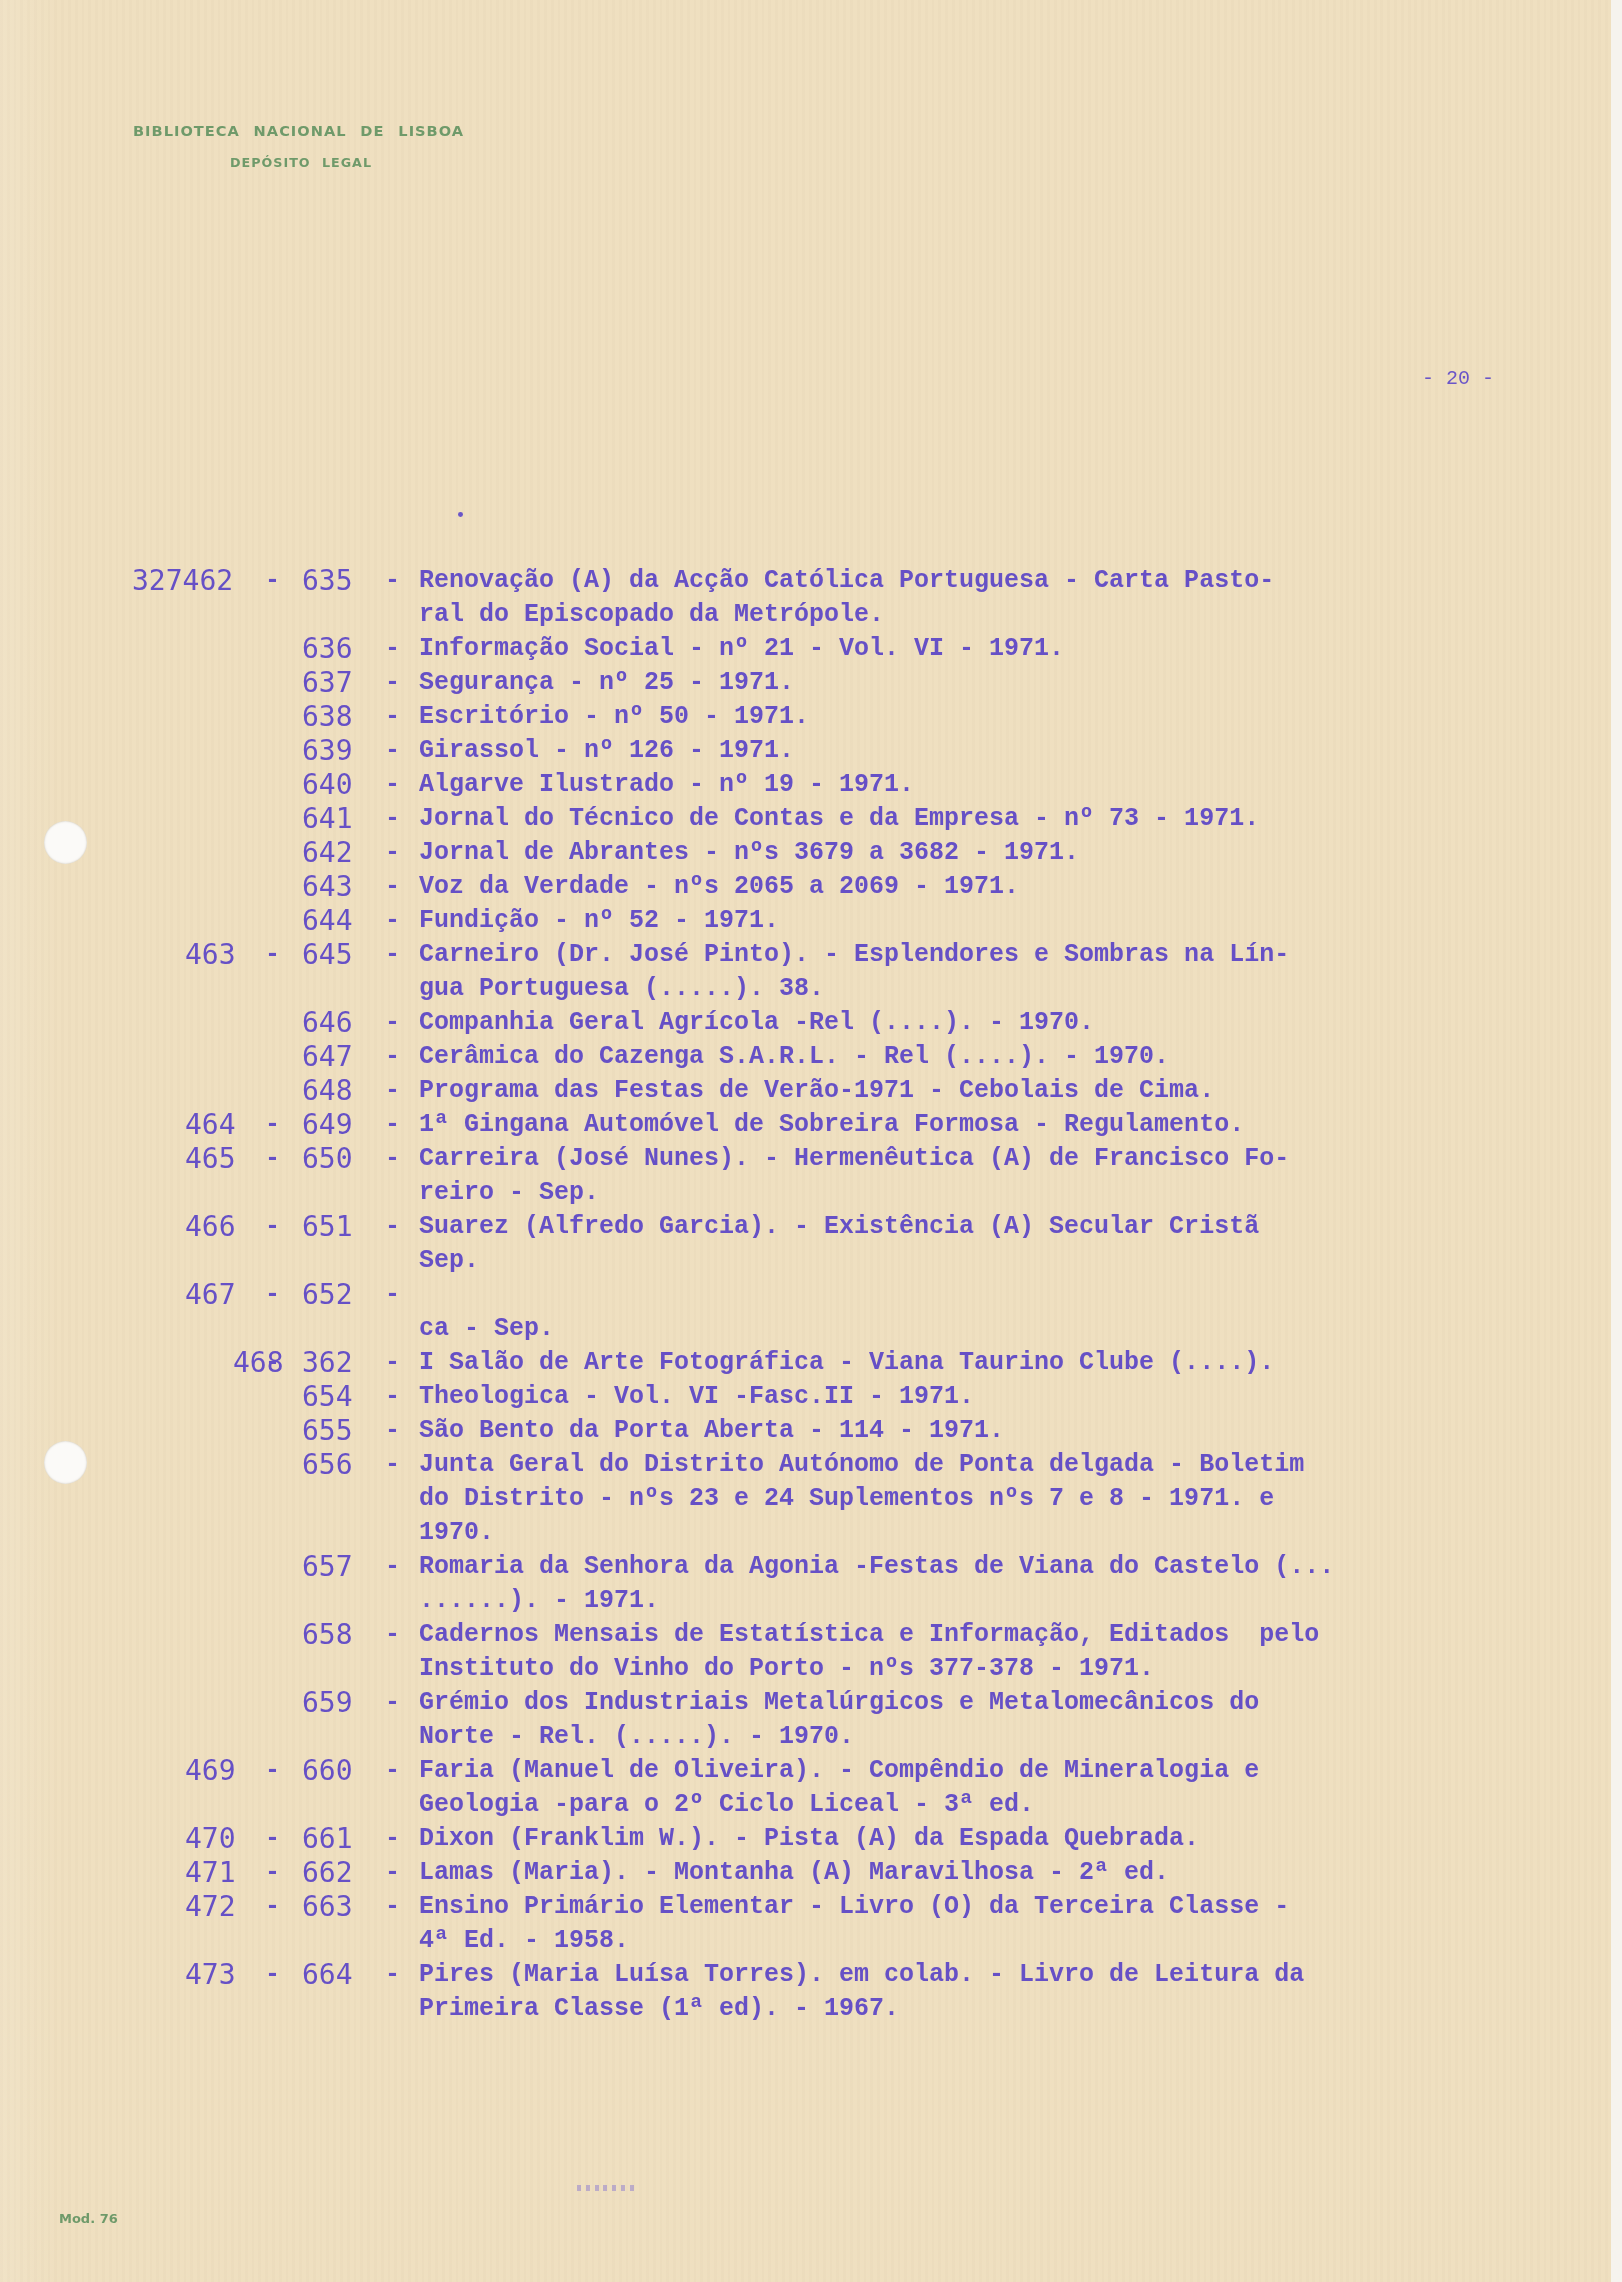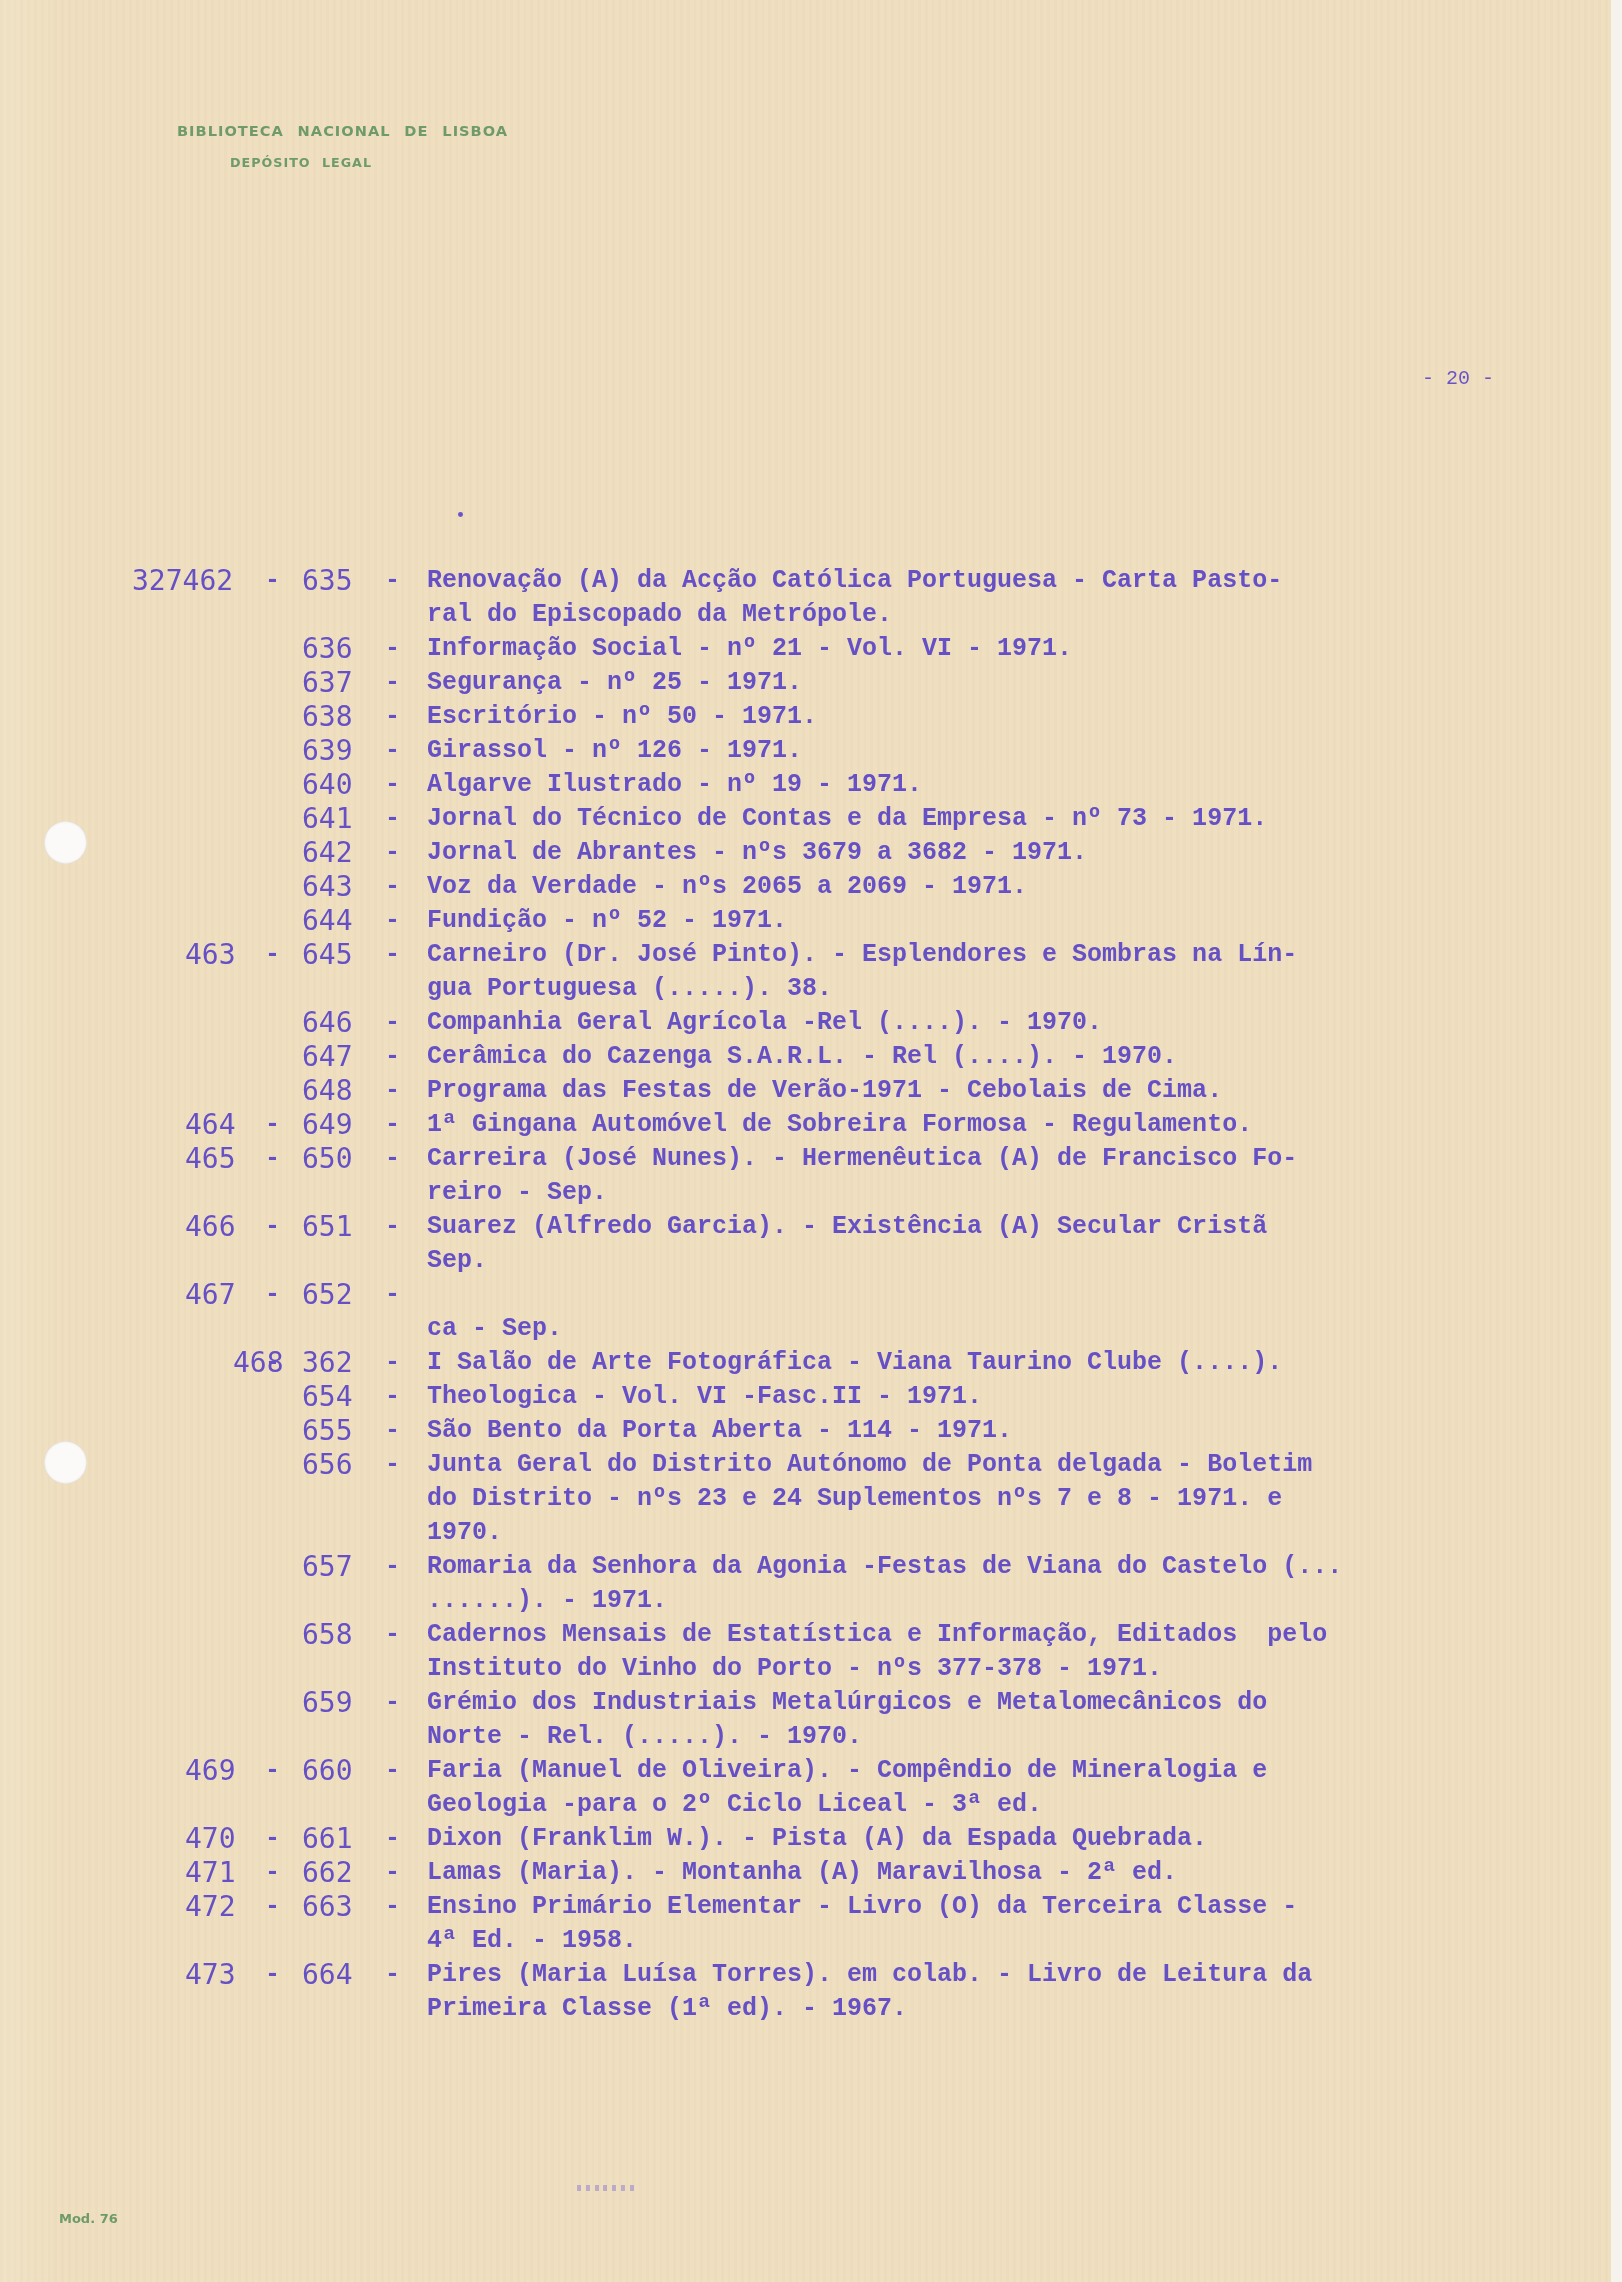--- a/index.html
+++ b/index.html
@@ -15,38 +15,38 @@
       repeating-linear-gradient(90deg, rgba(0,0,0,0.010) 0 2.9px, rgba(255,255,255,0.015) 2.9px 6.8px);
   }
   .punch {
     position:absolute; width:43px; height:43px; border-radius:50%;
     background:#fbfaf8; box-shadow: inset 0 0 2px rgba(150,140,120,0.5);
   }
   .hdr {
     position:absolute; color:#6f9a6a; font-family:"DejaVu Sans", sans-serif;
     font-weight:bold; letter-spacing:1px; white-space:nowrap;
   }
-  .hdr1 { left:133px; top:122px; font-size:14.6px; word-spacing:7.8px;margin-left:44px; }
+  .hdr1 { left:133px; top:122px; font-size:14.6px; word-spacing:7.8px; }
   .hdr2 { left:230px; top:155px; font-size:12.7px; word-spacing:5.9px; }
   .modline { position:absolute; left:59px; top:2211px; font-size:13px; color:#6f9a6a;
     font-family:"DejaVu Sans", sans-serif; font-weight:bold; }
   .pagenum {
     position:absolute; left:1422px; top:367px; color:#6a55c8;
     font-family:"Liberation Mono", monospace; font-size:20px; white-space:pre;
   }
   .listing {
     position:absolute; left:0; top:564px; width:1382px;
     color:#6650c6; font-family:"Liberation Mono", monospace; font-size:25px;
     font-weight:bold;
   }
   .row { position:relative; height:34px; white-space:pre; }
   .row span { position:absolute; top:0; line-height:33px; }
   .lnum { left:132px; width:137px; font-family:"DejaVu Sans Mono", monospace; font-weight:normal; font-size:28px; }
   .mnum { left:302px; font-family:"DejaVu Sans Mono", monospace; font-weight:normal; font-size:28px; }
-  .txt { left:419px;margin-left:8px; }
+  .txt { left:419px; }
   .dash1 { left:265px; }
   .dash2 { left:385px; }
   .dot { position:absolute; width:4.9px; height:4.9px; border-radius:50%; background:#6a55c8; }
   .smudge { position:absolute; left:577px; top:2185px; width:59px; height:5.9px; opacity:0.5;
     background:repeating-linear-gradient(90deg,#8a79d0 0 3.9px, transparent 3.9px 8.8px); }
 </style>
 </head>
 <body>
 
 <div class="paper">

